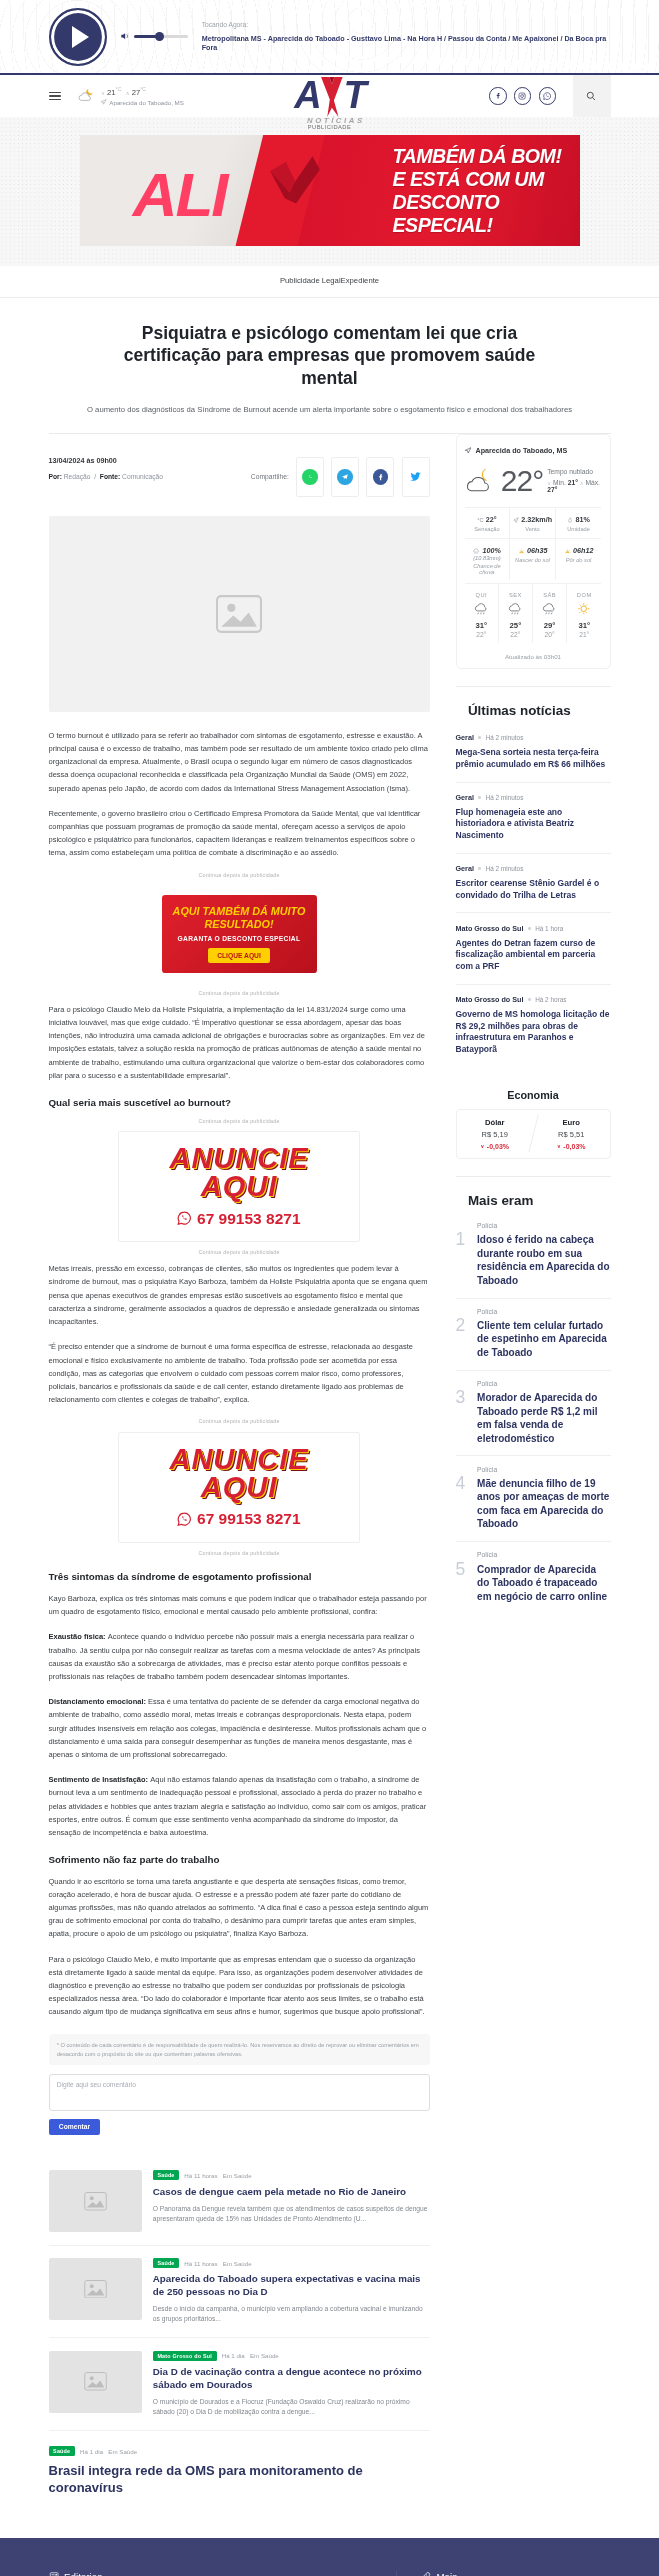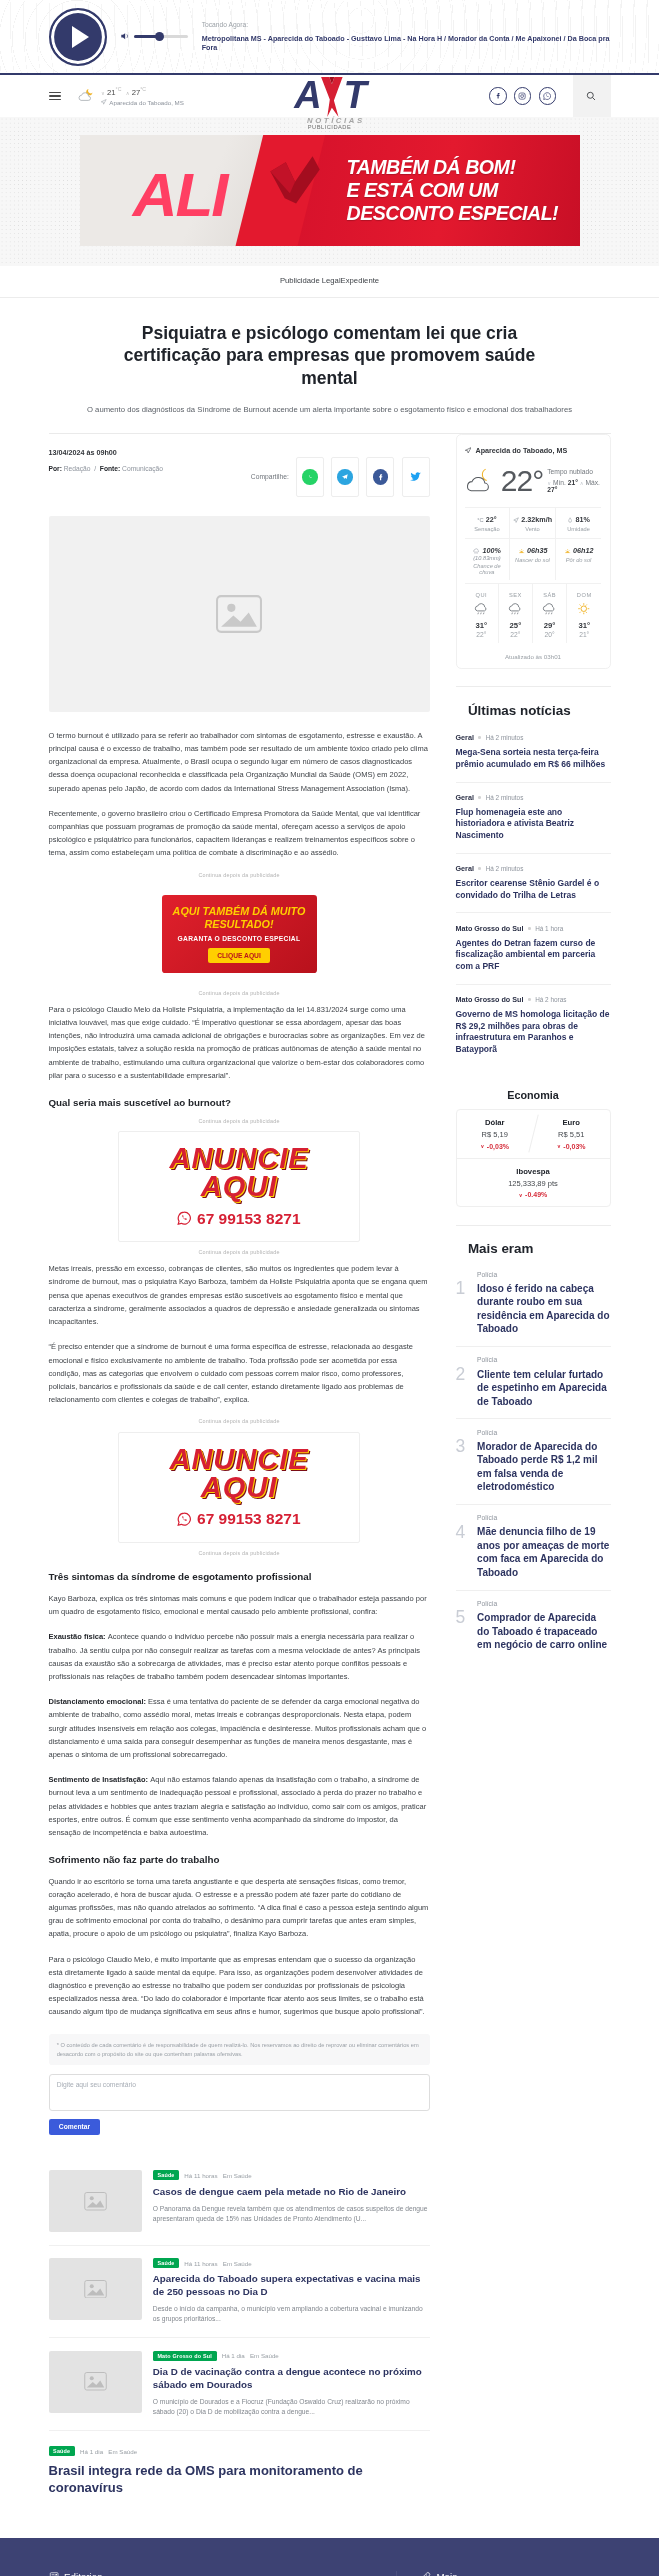--- a/index.html
+++ b/index.html
@@ -43,39 +43,39 @@
 
   
   .pub-strip { background:#f7f7f7; background-image:radial-gradient(#dcdcdc 0.5px, transparent 0.5px); background-size:4.1px 4.1px; padding:7.2px 0 19.6px; }
   .pub-label { text-align:center; font-size:5.7px; color:#6f6f6f; letter-spacing:0.5px; margin-bottom:5.2px; }
   .main-banner { width:500px; height:111px; margin:0 auto; position:relative; overflow:hidden; display:flex; cursor:pointer; }
   .mb-left { width:40%; background:linear-gradient(115deg,#ece9e6 60%,#ddd9d5); display:flex; align-items:center; justify-content:center; }
   .mb-brand { font-size:62px; font-weight:bold; font-style:italic; color:#ff3f63; letter-spacing:-2.1px; transform:translateY(4.1px); }
   .mb-right { width:60%; background:linear-gradient(100deg,#d5112b, #e3192e 55%, #c80f26); display:flex; flex-direction:column; justify-content:center; padding-left:67px; position:relative; }
   .mb-right::before { content:""; position:absolute; left:-31px; top:-10.3px; width:62px; height:134px; background:#e3192e; transform:skewX(-14deg); }
   .mb-check { position:absolute; left:-14.4px; top:15.5px; }
-  .mb-line { color:#fff; font-weight:bold; font-style:italic; font-size:19.6px; line-height:23px; letter-spacing:-0.5px; text-shadow:0 1px 1px rgba(0,0,0,.2); position:relative; }
+  .mb-line { color:#fff; font-weight:bold; font-style:italic; font-size:19.6px; line-height:23px; letter-spacing:-0.5px; text-shadow:0 1px 1px rgba(0,0,0,.2); position:relative;margin-left:46px; }
 
   
   .subnav { background:#fff; padding:10.3px 0 11.3px; border-bottom:0.5px solid #ececec; }
   .subnav-inner { display:flex; justify-content:center; }
   .subnav a { font-size:7.7px; color:#3f4348; text-decoration:none; cursor:pointer; }
 
   
   .article-head { padding:24px 0 0; }
   .article-title { font-size:17.5px; line-height:1.3; font-weight:800; color:#20242b; text-align:center; max-width:453px; margin:0 auto 14.4px; }
   .article-sub { font-size:7.7px; color:#5a5f66; text-align:center; max-width:505px; margin:0 auto 17.5px; line-height:1.5; }
   .head-divider { border-top:0.5px solid #eaeaea; }
 
   .content-row { display:flex; gap:26px; align-items:flex-start; }
   .main-col { width:381px; }
   .side-col { width:155px; margin-left:auto; }
 
   .meta-row { display:flex; align-items:flex-start; padding:13.4px 0 5.2px; }
-  .meta-date { font-size:7.2px; color:#33363b; font-weight:bold; margin-bottom:8.2px; }
+  .meta-date { font-size:7.2px; color:#33363b; font-weight:bold; margin-bottom:8.2px;margin-top:8px; }
   .meta-byline { font-size:6.7px; color:#8d939c; }
   .meta-byline b { color:#23262b; }
   .share-wrap { margin-left:auto; display:flex; align-items:center; gap:7.2px; padding-top:9.3px; }
   .share-label { font-size:6.7px; color:#6f747b; }
   .share-card { width:28px; height:40px; background:#fff; border:0.5px solid #ededed; border-radius:2.1px; display:flex; align-items:center; justify-content:center; cursor:pointer; }
   .circle-ic { width:15.5px; height:15.5px; border-radius:50%; display:flex; align-items:center; justify-content:center; }
 
   
   .article-image { width:381px; height:196px; background:#f1f1f1; border-radius:2.1px; margin:13.4px 0 17.5px; display:flex; align-items:center; justify-content:center; }
   .body-p { font-size:7.5px; line-height:1.75; color:#3f4348; margin-bottom:12.4px; }
@@ -187,21 +187,21 @@
             <path d="M16 8c2 1.4 2 6.6 0 8" stroke="#333a6b" stroke-width="1.6" fill="none"></path>
           </svg>
       </span>
       <div class="vol-track">
           <div class="vol-fill"></div>
           <div class="vol-knob"></div>
         </div>
     </div>
     <div>
       <div class="now-label">Tocando Agora:</div>
-      <div class="now-text">Metropolitana MS - Aparecida do Taboado - Gusttavo Lima - Na Hora H / Morador da Conta / Me Apaixonei / Da Boca pra Fora</div>
+      <div class="now-text">Metropolitana MS - Aparecida do Taboado - Gusttavo Lima - Na Hora H / Passou da Conta / Me Apaixonei / Da Boca pra Fora</div>
     </div>
   </div>
 </div>
 
 <div class="header">
   <div class="container header-inner">
     <div class="hamburger">
         <span></span>
         <span></span>
         <span></span>
@@ -691,30 +691,20 @@
           </div>
           <div class="econ-cell">
             <div class="econ-name">Euro</div>
             <div class="econ-val">R$ 5,51</div>
             <div class="econ-chg">
                 <span class="chev">∨</span>
                 <span>-0,03%</span>
               </div>
           </div>
         </div>
-        <div class="econ-row">
-          <div class="econ-cell">
-            <div class="econ-name">Ibovespa</div>
-            <div class="econ-val">125,333,89 pts</div>
-            <div class="econ-chg">
-                <span class="chev">∨</span>
-                <span>-0.49%</span>
-              </div>
-          </div>
-        </div>
       </div>
     </div>
 
     <div class="side-section">
       <div class="side-title">Mais eram</div>
       <div>
   <div class="ml-item">
     <div class="ml-num">1</div>
     <div>
       <div class="ml-cat">Polícia</div>

